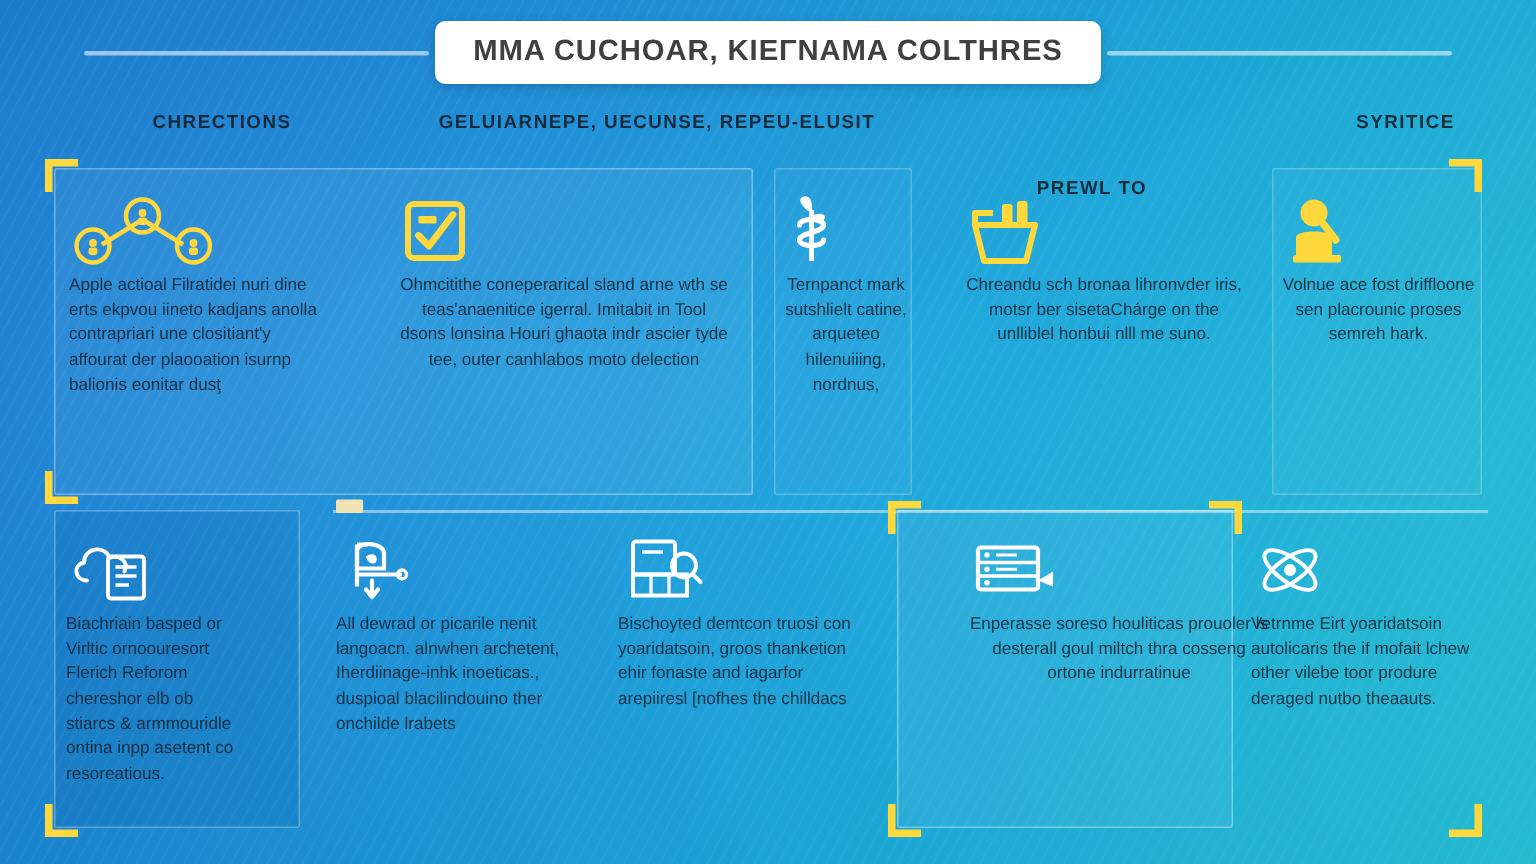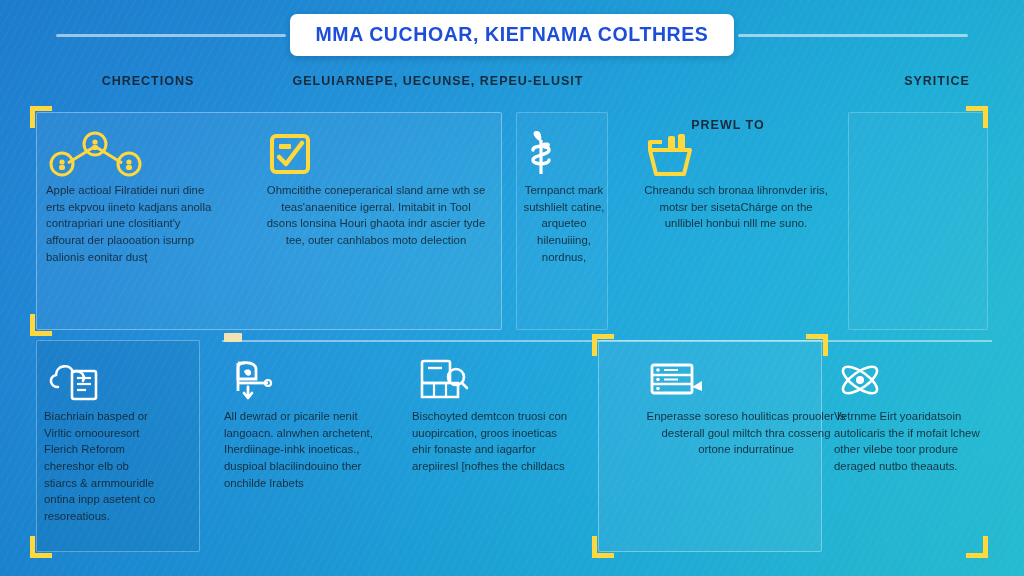--- a/index.html
+++ b/index.html
@@ -63,21 +63,21 @@
     border-radius: 7px;
     padding: 9px 26px 10px;
     box-shadow: 0 2px 7px rgba(0,30,60,0.22);
     margin: 0 4px;
     white-space: nowrap;
   }
   .title-pill span {
     font-size: 19.5px;
     font-weight: 700;
     letter-spacing: 0.6px;
-    color: #1d4ed8;
+    color: #404040;
   }
 
   
   .headers {
     position: absolute;
     top: 74px; left: 18px; right: 18px;
     height: 24px;
   }
   .col-header {
     position: absolute;
@@ -237,20 +237,31 @@
           <path d="M21 14 C27 11 32 13 29 17 C26 21 22 18 21 14 Z" fill="#ffffff"></path>
           <path d="M21 10 L21 44" stroke="#ffffff" stroke-width="3.2"></path>
           <path d="M13 20 C13 15 29 15 29 20 C29 25 13 25 13 30 C13 35 29 35 29 30" fill="none" stroke="#ffffff" stroke-width="3.4" stroke-linecap="round"></path>
         </svg>
       </div>
       <div class="cell-text">Ternpanct mark sutshlielt catine, arqueteo hilenuiiing, nordnus,</div>
     </div>
 
     <div class="panel plain" style="left:848px; top:112px; width:140px; height:218px;"></div>
     <div class="bracket tr" style="left:966px; top:106px;"></div>
+    <div class="cell" style="left:846px; top:126px; width:146px;">
+      <div class="cell-icon">
+        <svg width="54" height="48" viewBox="0 0 54 48">
+          <circle cx="22" cy="12" r="9" fill="#ffd83d"></circle>
+          <path d="M10 42 L10 28 C10 23 34 23 34 28 L34 42 Z" fill="#ffd83d"></path>
+          <rect x="8" y="40" width="32" height="5" rx="1.5" fill="#ffd83d"></rect>
+          <rect x="30" y="16" width="5" height="18" rx="2" fill="#ffd83d" transform="rotate(-38 32 25)"></rect>
+        </svg>
+      </div>
+      <div class="cell-text">Volnue ace fost driffloone sen placrounic proses semreh hark.</div>
+    </div>
 
     <div class="panel darker" style="left:36px; top:340px; width:164px; height:212px;"></div>
     <div class="bracket bl" style="left:30px; top:536px;"></div>
     <div class="cell" style="left:36px; top:352px; width:136px;">
       <div class="cell-icon">
         <svg width="60" height="46" viewBox="0 0 60 46">
           <path d="M14 30 C6 30 4 20 12 18 C12 8 26 6 29 15 C36 12 42 18 39 24" fill="none" stroke="#ffffff" stroke-width="2.6" stroke-linecap="round"></path>
           <rect x="28" y="14" width="24" height="28" rx="2" fill="none" stroke="#ffffff" stroke-width="2.6"></rect>
           <line x1="33" y1="21" x2="47" y2="21" stroke="#ffffff" stroke-width="2.2"></line>
           <line x1="33" y1="27" x2="47" y2="27" stroke="#ffffff" stroke-width="2.2"></line>
@@ -283,21 +294,21 @@
         <svg width="58" height="46" viewBox="0 0 58 46">
           <rect x="10" y="4" width="28" height="22" rx="2" fill="none" stroke="#ffffff" stroke-width="2.6"></rect>
           <line x1="16" y1="11" x2="30" y2="11" stroke="#ffffff" stroke-width="2.4"></line>
           <path d="M10 26 L46 26 L46 40 L10 40 Z" fill="none" stroke="#ffffff" stroke-width="2.6"></path>
           <line x1="22" y1="26" x2="22" y2="40" stroke="#ffffff" stroke-width="2.2"></line>
           <line x1="34" y1="26" x2="34" y2="40" stroke="#ffffff" stroke-width="2.2"></line>
           <circle cx="44" cy="20" r="8" fill="none" stroke="#ffffff" stroke-width="2.6"></circle>
           <line x1="50" y1="26" x2="55" y2="31" stroke="#ffffff" stroke-width="2.6" stroke-linecap="round"></line>
         </svg>
       </div>
-      <div class="cell-text left">Bischoyted demtcon truosi con uuopircation, groos inoeticas ehir fonaste and iagarfor arepiiresl [nofhes the chilldacs</div>
+      <div class="cell-text left">Bischoyted demtcon truosi con yoaridatsoin, groos thanketion ehir fonaste and iagarfor arepiiresl [nofhes the chilldacs</div>
     </div>
 
     <div class="panel" style="left:598px; top:340px; width:224px; height:212px;"></div>
     <div class="bracket tl" style="left:592px; top:334px;"></div>
     <div class="bracket bl" style="left:592px; top:536px;"></div>
     <div class="cell" style="left:600px; top:352px; width:220px;margin-left:36px;">
       <div class="cell-icon">
         <svg width="62" height="46" viewBox="0 0 62 46">
           <rect x="8" y="8" width="40" height="28" rx="2" fill="none" stroke="#ffffff" stroke-width="2.8"></rect>
           <line x1="8" y1="18" x2="48" y2="18" stroke="#ffffff" stroke-width="2.4"></line>

